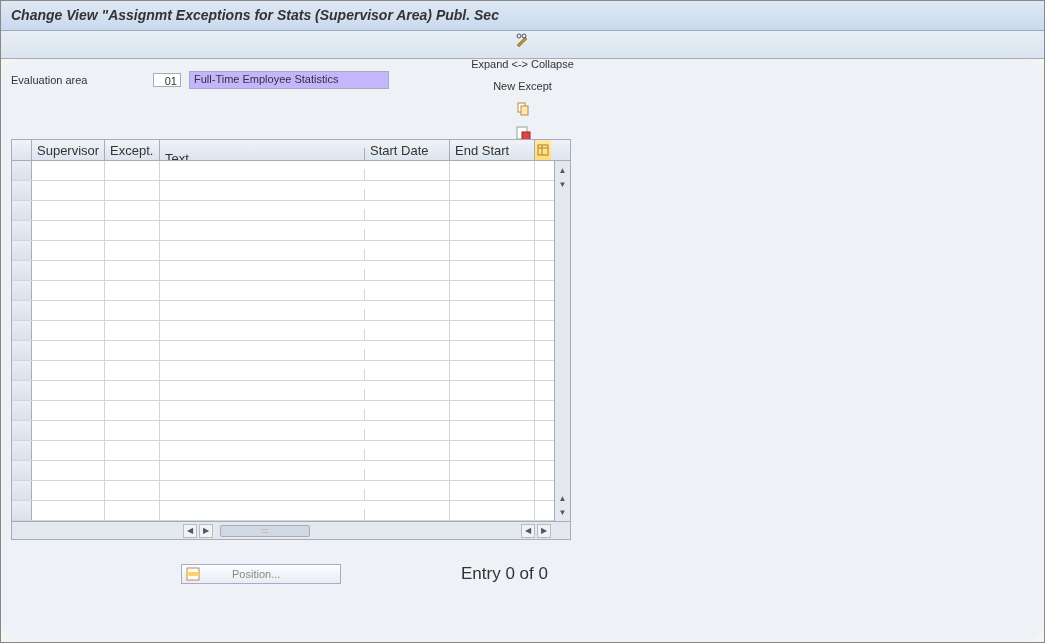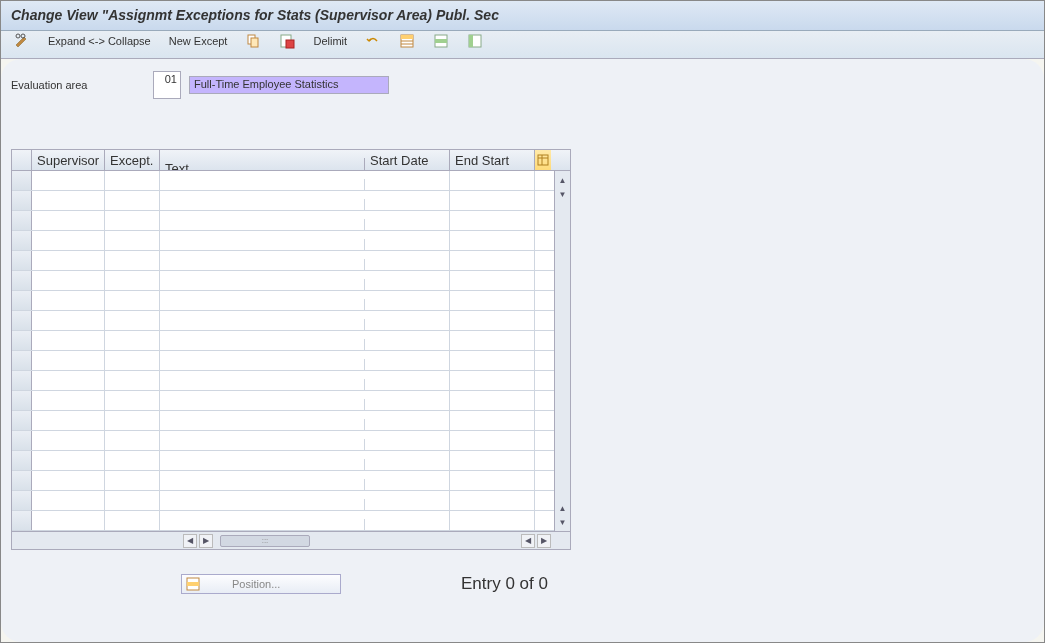--- a/index.html
+++ b/index.html
@@ -1,30 +1,30 @@
 <!DOCTYPE html>
 <html><head>
   <meta charset="utf-8">
   <style>
     * { box-sizing: border-box; margin: 0; padding: 0; }
     body { font-family: Arial, sans-serif; font-size: 11px; background: #f5f5f0; color: #333; width: 1045px; height: 643px; overflow: hidden; position: relative; border: 1px solid #888; }
     
     .title-bar { background: linear-gradient(to bottom, #dfe9f5, #c9d9ed); height: 30px; padding: 6px 10px; border-bottom: 1px solid #9ab; }
     .title-text { font-weight: bold; font-style: italic; font-size: 14px; color: #333; }
     
-    .toolbar { background: linear-gradient(to bottom, #e8eef4, #dae5f0); height: 28px; border-bottom: 1px solid #aab; display: flex; padding: 0 6px; gap: 4px; }
+    .toolbar { background: linear-gradient(to bottom, #e8eef4, #dae5f0); height: 28px; border-bottom: 1px solid #aab; display: flex; align-items: center; padding: 0 6px; gap: 4px; flex-direction: column; }
     .tb-item { display: inline-flex; align-items: center; padding: 2px 6px; height: 20px; cursor: pointer; border: 1px solid transparent; }
     .tb-text { font-size: 11px; color: #333; }
     .tb-icon { width: 16px; height: 16px; display: inline-flex; align-items: center; justify-content: center; }
     
     .content { padding: 12px 10px; background: #eef1f6; height: calc(100% - 58px); border-radius: 20px; }
     
     .field-row { display: flex; align-items: center; margin-bottom: 50px; gap: 2px; }
     .field-label { width: 140px; font-size: 11px; }
-    .field-val-small { width: 28px; height: 28px; border: 1px solid #aab; background: #fff; padding: 1px 3px; font-size: 11px; text-align: right; margin-right: 6px; }
+    .field-val-small { width: 28px; height: 14px; border: 1px solid #aab; background: #fff; padding: 1px 3px; font-size: 11px; text-align: right; margin-right: 6px; }
     .field-val-large { width: 200px; height: 18px; border: 1px solid #aab; background: #c4b5fd; padding: 1px 4px; font-size: 11px; }
     
     .table-container { width: 560px; position: relative; }
     .table-grid { border: 1px solid #aab; background: #fff; }
     .table-header { display: flex; background: linear-gradient(to bottom, #f0f3f8, #dce4ee); border-bottom: 1px solid #aab; height: 21px; }
     .th { border-right: 1px solid #aab; padding: 3px 5px; font-size: 13px; color: #333; overflow: hidden; }
     .th-sel { width: 20px; }
     .th-sup { width: 73px; }
     .th-exc { width: 55px; }
     .th-txt { width: 205px; margin-top: 8px; }

